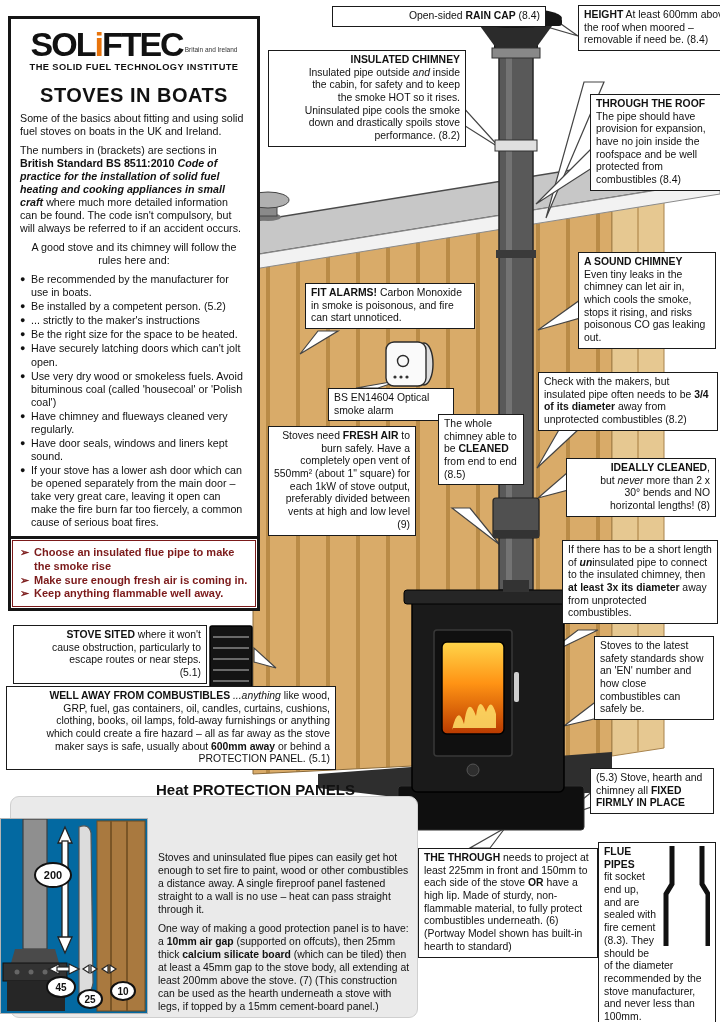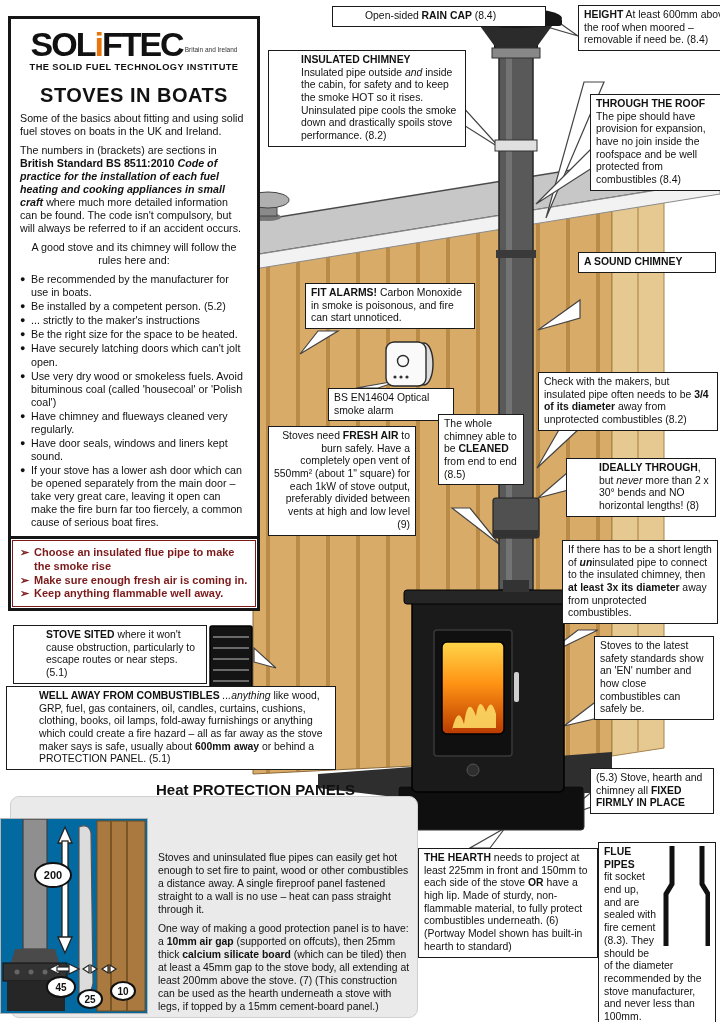--- a/index.html
+++ b/index.html
@@ -35,21 +35,21 @@
   .warning ul { list-style: none; }
   .warning li { display: flex; color: #7b1a1a; font-weight: bold; font-size: 11px; line-height: 1.25; }
   .warning .mark { width: 14px; flex: 0 0 14px; }
 
   
   .callout {
     position: absolute; background: #fff; border: 1.7px solid #1a1a1a;
     padding: 3px 5px; font-size: 10.4px; line-height: 1.22; z-index: 3;
   }
   .callout .ctitle { font-weight: bold; }
-  .t-center { text-align: left; padding-left: 32px; }
+  .t-center { text-align: right; padding-left: 32px; }
   .t-right { text-align: right; }
 
   
   .prot-panel {
     position: absolute; left: 10px; top: 796px; width: 408px; height: 222px;
     background: #eaeaea; border: 1px solid #cfcfcf; border-radius: 9px; z-index: 1;
   }
   .prot-title { position: absolute; left: 156px; top: 781px; font-size: 15px; font-weight: bold; z-index: 2; }
   .prot-text { position: absolute; left: 158px; top: 852px; width: 256px; font-size: 10.4px; line-height: 1.24; z-index: 2; }
   .prot-text p { margin-bottom: 7px; }
@@ -166,21 +166,21 @@
     </g>
   </svg>
 
   <div class="main-box">
     <div class="logo-row">
       <span class="wordmark"><span>SOL</span><span class="i">i</span><span>FTEC</span></span><span class="logo-region">Britain and Ireland</span>
       <div class="logo-sub">THE SOLID FUEL TECHNOLOGY INSTITUTE</div>
     </div>
     <div class="poster-title">STOVES IN BOATS</div>
     <p>Some of the basics about fitting and using solid fuel stoves on boats in the UK and Ireland.</p>
-    <p><span>The numbers in (brackets) are sections in </span><b>British Standard BS 8511:2010 </b><span class="bi">Code of practice for the installation of each fuel heating and cooking appliances in small craft</span><span> where much more detailed information can be found. The code isn't compulsory, but will always be referred to if an accident occurs.</span></p>
+    <p><span>The numbers in (brackets) are sections in </span><b>British Standard BS 8511:2010 </b><span class="bi">Code of practice for the installation of solid fuel heating and cooking appliances in small craft</span><span> where much more detailed information can be found. The code isn't compulsory, but will always be referred to if an accident occurs.</span></p>
     <p class="rules-intro">A good stove and its chimney will follow the rules here and:</p>
     <ul class="bullets">
         <li>
           <span class="mark">●</span>
           <span>Be recommended by the manufacturer for use in boats.</span>
         </li>
         <li>
           <span class="mark">●</span>
           <span>Be installed by a competent person. (5.2)</span>
         </li>
@@ -243,55 +243,56 @@
     <span>Insulated pipe outside </span><i>and</i><span> inside the cabin, for safety and to keep the smoke HOT so it rises. Uninsulated pipe cools the smoke down and drastically spoils stove performance. (8.2)</span>
   </div>
 
   <div class="callout" style="left:590px;top:94px;width:132px">
     <div class="ctitle">THROUGH THE ROOF</div>
     <span>The pipe should have provision for expansion, have no join inside the roofspace and be well protected from combustibles (8.4)</span>
   </div>
 
   <div class="callout" style="left:578px;top:252px;width:138px">
     <div class="ctitle">A SOUND CHIMNEY</div>
+    <span>Even tiny leaks in the chimney can let air in, which cools the smoke, stops it rising, and risks poisonous CO gas leaking out.</span>
   </div>
 
   <div class="callout" style="left:305px;top:283px;width:170px"><b>FIT ALARMS!</b><span> Carbon Monoxide in smoke is poisonous, and fire can start unnoticed.</span></div>
 
 
   <div class="callout" style="left:328px;top:388px;width:126px"><span>BS EN14604 Optical smoke alarm</span></div>
 
   <div class="callout" style="left:538px;top:372px;width:180px"><span>Check with the makers, but insulated pipe often needs to be </span><b>3/4 of its diameter</b><span> away from unprotected combustibles (8.2)</span></div>
 
   <div class="callout t-right" style="left:268px;top:426px;width:148px"><span>Stoves need </span><b>FRESH AIR</b><span> to burn safely. Have a completely open vent of 550mm² (about 1" square) for each 1kW of stove output, preferably divided between vents at high and low level (9)</span></div>
 
   <div class="callout" style="left:438px;top:414px;width:86px"><span>The whole chimney able to be </span><b>CLEANED</b><span> from end to end (8.5)</span></div>
 
-  <div class="callout t-center" style="left:566px;top:458px;width:150px"><b>IDEALLY THROUGH</b><span>, but </span><i>never</i><span> more than 2 x 30° bends and NO horizontal lengths! (8)</span></div>
+  <div class="callout t-center" style="left:566px;top:458px;width:150px"><b>IDEALLY CLEANED</b><span>, but </span><i>never</i><span> more than 2 x 30° bends and NO horizontal lengths! (8)</span></div>
 
   <div class="callout" style="left:562px;top:540px;width:156px"><span>If there has to be a short length of </span><span class="bi">un</span><span>insulated pipe to connect to the insulated chimney, then </span><b>at least 3x its diameter</b><span> away from unprotected combustibles.</span></div>
 
   <div class="callout" style="left:594px;top:636px;width:120px"><span>Stoves to the latest safety standards show an 'EN' number and how close combustibles can safely be.</span></div>
 
   <div class="callout t-center" style="left:13px;top:625px;width:194px"><b>STOVE SITED</b><span> where it won't cause obstruction, particularly to escape routes or near steps. (5.1)</span></div>
 
   <div class="callout t-center" style="left:6px;top:686px;width:330px"><b>WELL AWAY FROM COMBUSTIBLES</b><i> ...anything</i><span> like wood, GRP, fuel, gas containers, oil, candles, curtains, cushions, clothing, books, oil lamps, fold-away furnishings or anything which could create a fire hazard – all as far away as the stove maker says is safe, usually about </span><b>600mm away</b><span> or behind a PROTECTION PANEL. (5.1)</span></div>
 
   <div class="callout" style="left:590px;top:768px;width:124px"><span>(5.3) Stove, hearth and chimney all </span><b>FIXED FIRMLY IN PLACE</b></div>
 
   <div class="callout" style="left:598px;top:842px;width:118px;height:208px">
     <svg class="pipe-glyph" width="48" height="112" viewBox="0 0 48 112">
       <path d="M10,0 V38 L4,48 V100" fill="none" stroke="#111" stroke-width="5"></path>
       <path d="M40,0 V38 L46,48 V100" fill="none" stroke="#111" stroke-width="5"></path>
     </svg>
     <div class="ctitle">FLUE PIPES</div>
     <span>fit socket end up, and are sealed with fire cement (8.3). They should be of the diameter recommended by the stove manufacturer, and never less than 100mm.</span>
   </div>
 
-  <div class="callout" style="left:418px;top:848px;width:180px"><b>THE HEARTH</b><span> needs to project at least 225mm in front and 150mm to each side of the stove </span><b>OR</b><span> have a high lip. Made of sturdy, non-flammable material, to fully protect combustibles underneath. (6) (Portway Model shown has built-in hearth to standard)</span></div>
+  <div class="callout" style="left:418px;top:848px;width:180px"><b>THE THROUGH</b><span> needs to project at least 225mm in front and 150mm to each side of the stove </span><b>OR</b><span> have a high lip. Made of sturdy, non-flammable material, to fully protect combustibles underneath. (6) (Portway Model shown has built-in hearth to standard)</span></div>
 
   <div class="prot-panel"></div>
   <div class="prot-title">Heat PROTECTION PANELS</div>
   <div class="prot-text">
     <p>Stoves and uninsulated flue pipes can easily get hot enough to set fire to paint, wood or other combustibles a distance away. A single fireproof panel fastened straight to a wall is no use – heat can pass straight through it.</p>
     <p><span>One way of making a good protection panel is to have: a </span><b>10mm air gap</b><span> (supported on offcuts), then 25mm thick </span><b>calcium silicate board</b><span> (which can be tiled) then at least a 45mm gap to the stove body, all extending at least 200mm above the stove. (7) (This construction can be used as the hearth underneath a stove with legs, if topped by a 15mm cement-board panel.)</span></p>
   </div>
 
   <div class="prot-diagram">
     <svg width="146" height="194" viewBox="0 0 146 194">

